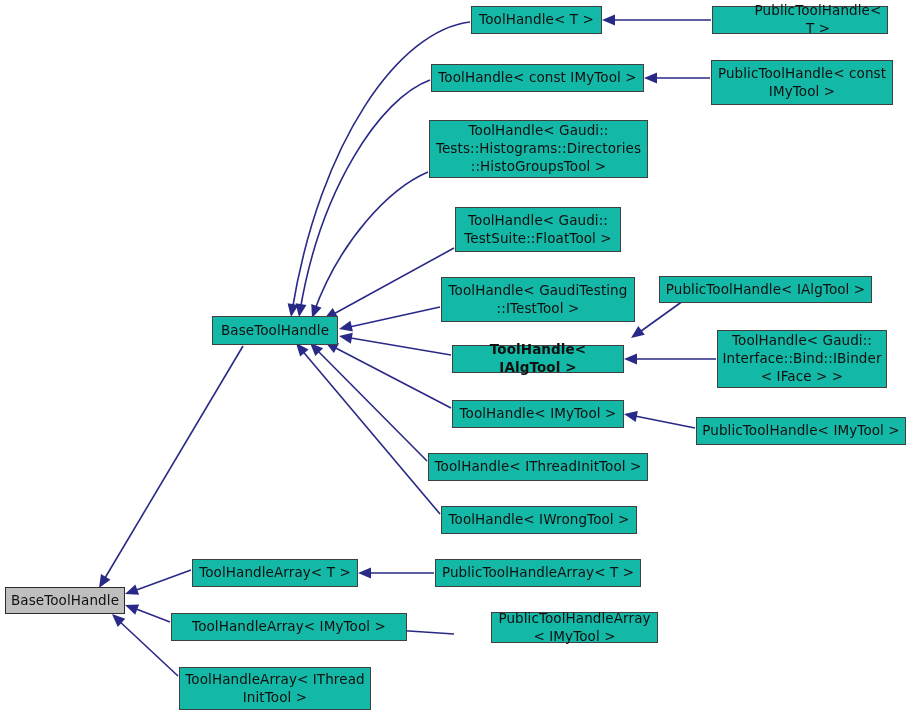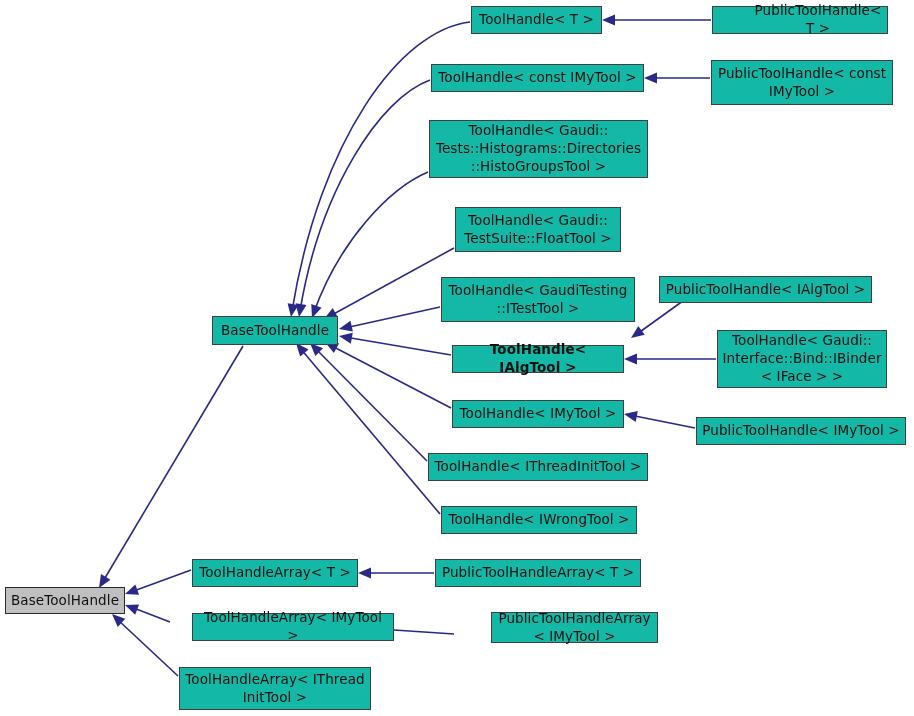--- a/index.html
+++ b/index.html
@@ -149,19 +149,19 @@
       <div class="node" style="left: 717px; top: 330px; width: 170px; height: 58px;">ToolHandle&lt; Gaudi::
 Interface::Bind::IBinder
 &lt; IFace &gt; &gt;</div>
       <div class="node" style="left: 452px; top: 400px; width: 172px; height: 28px;">ToolHandle&lt; IMyTool &gt;</div>
       <div class="node" style="left: 696px; top: 417px; width: 210px; height: 28px;">PublicToolHandle&lt; IMyTool &gt;</div>
       <div class="node" style="left: 428px; top: 453px; width: 220px; height: 28px;">ToolHandle&lt; IThreadInitTool &gt;</div>
       <div class="node" style="left: 441px; top: 506px; width: 196px; height: 28px;">ToolHandle&lt; IWrongTool &gt;</div>
       <div class="node" style="left: 192px; top: 559px; width: 166px; height: 28px;">ToolHandleArray&lt; T &gt;</div>
       <div class="node" style="left: 435px; top: 559px; width: 206px; height: 28px;">PublicToolHandleArray&lt; T &gt;</div>
       <div class="node highlight" style="left: 5px; top: 587px; width: 120px; height: 27px;">BaseToolHandle</div>
-      <div class="node" style="left: 171px; top: 613px; width: 202px; height: 28px; margin-left: 21px;">ToolHandleArray&lt; IMyTool &gt;</div>
+      <div class="node" style="left: 171px; top: 613px; width: 236px; height: 28px;">ToolHandleArray&lt; IMyTool &gt;</div>
       <div class="node" style="left: 455px; top: 612px; width: 167px; height: 31px; margin-left: 36px;">PublicToolHandleArray
 &lt; IMyTool &gt;</div>
       <div class="node" style="left: 179px; top: 667px; width: 192px; height: 43px;">ToolHandleArray&lt; IThread
 InitTool &gt;</div>
     </div>
 </div>
 
 </body></html>

